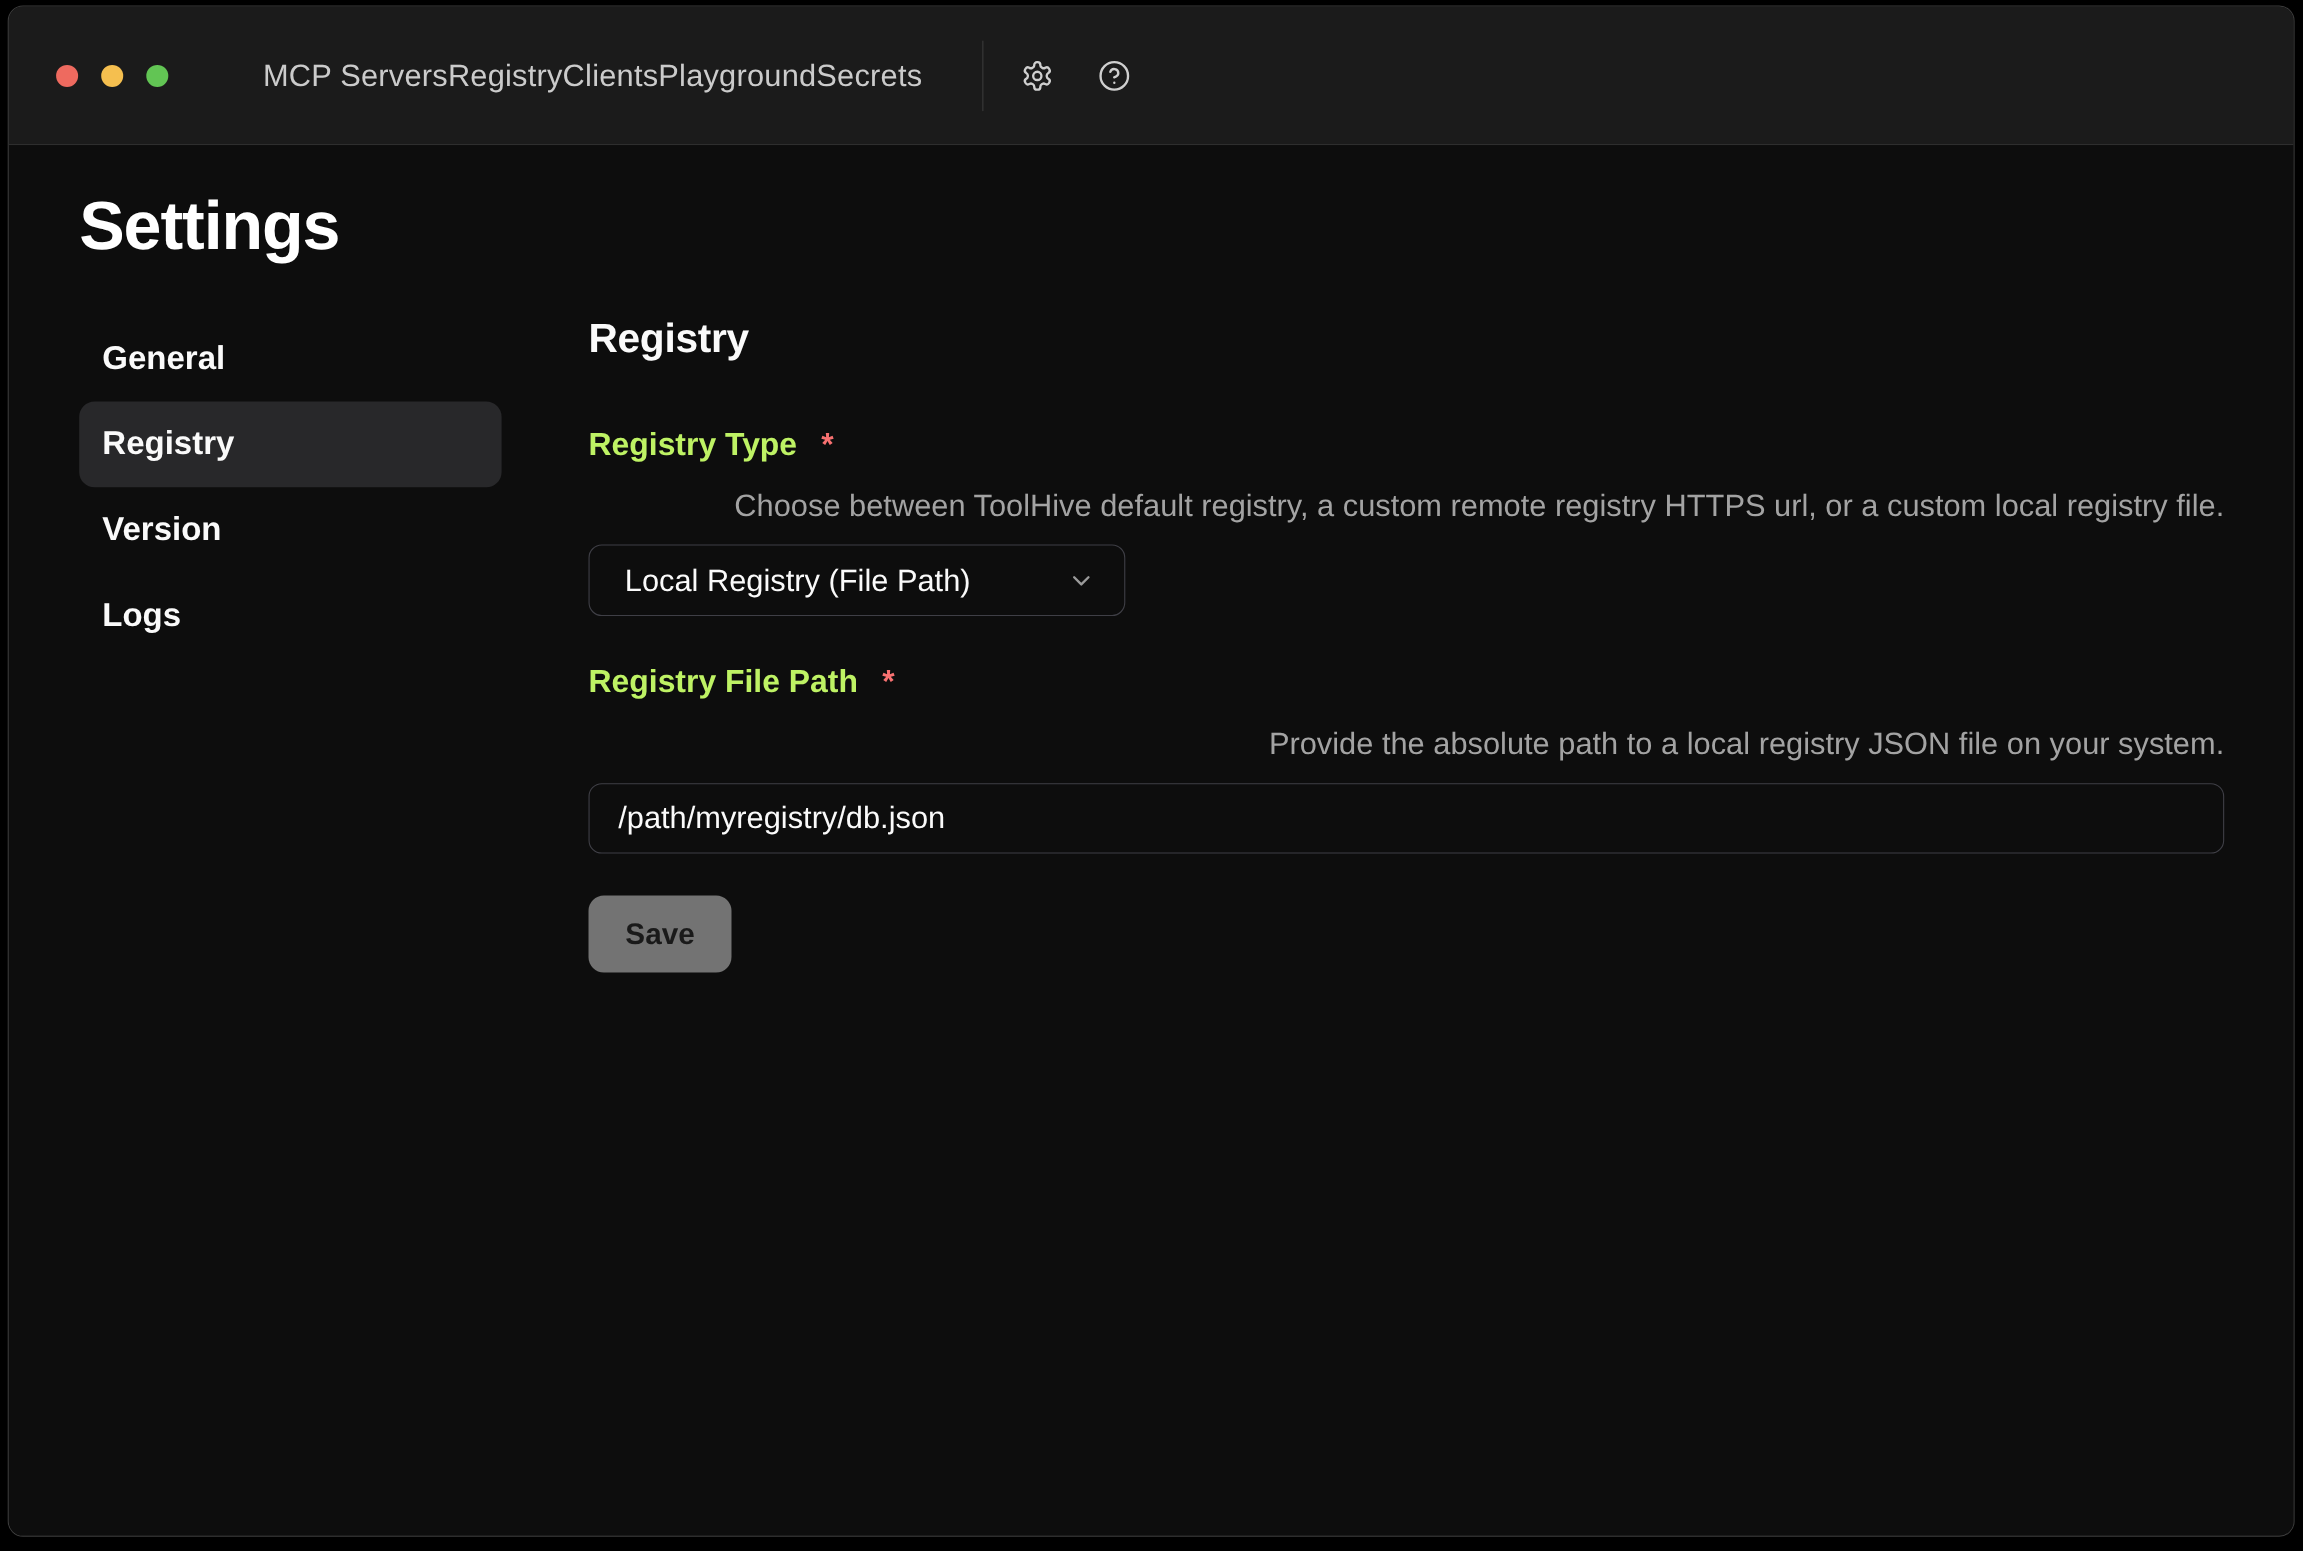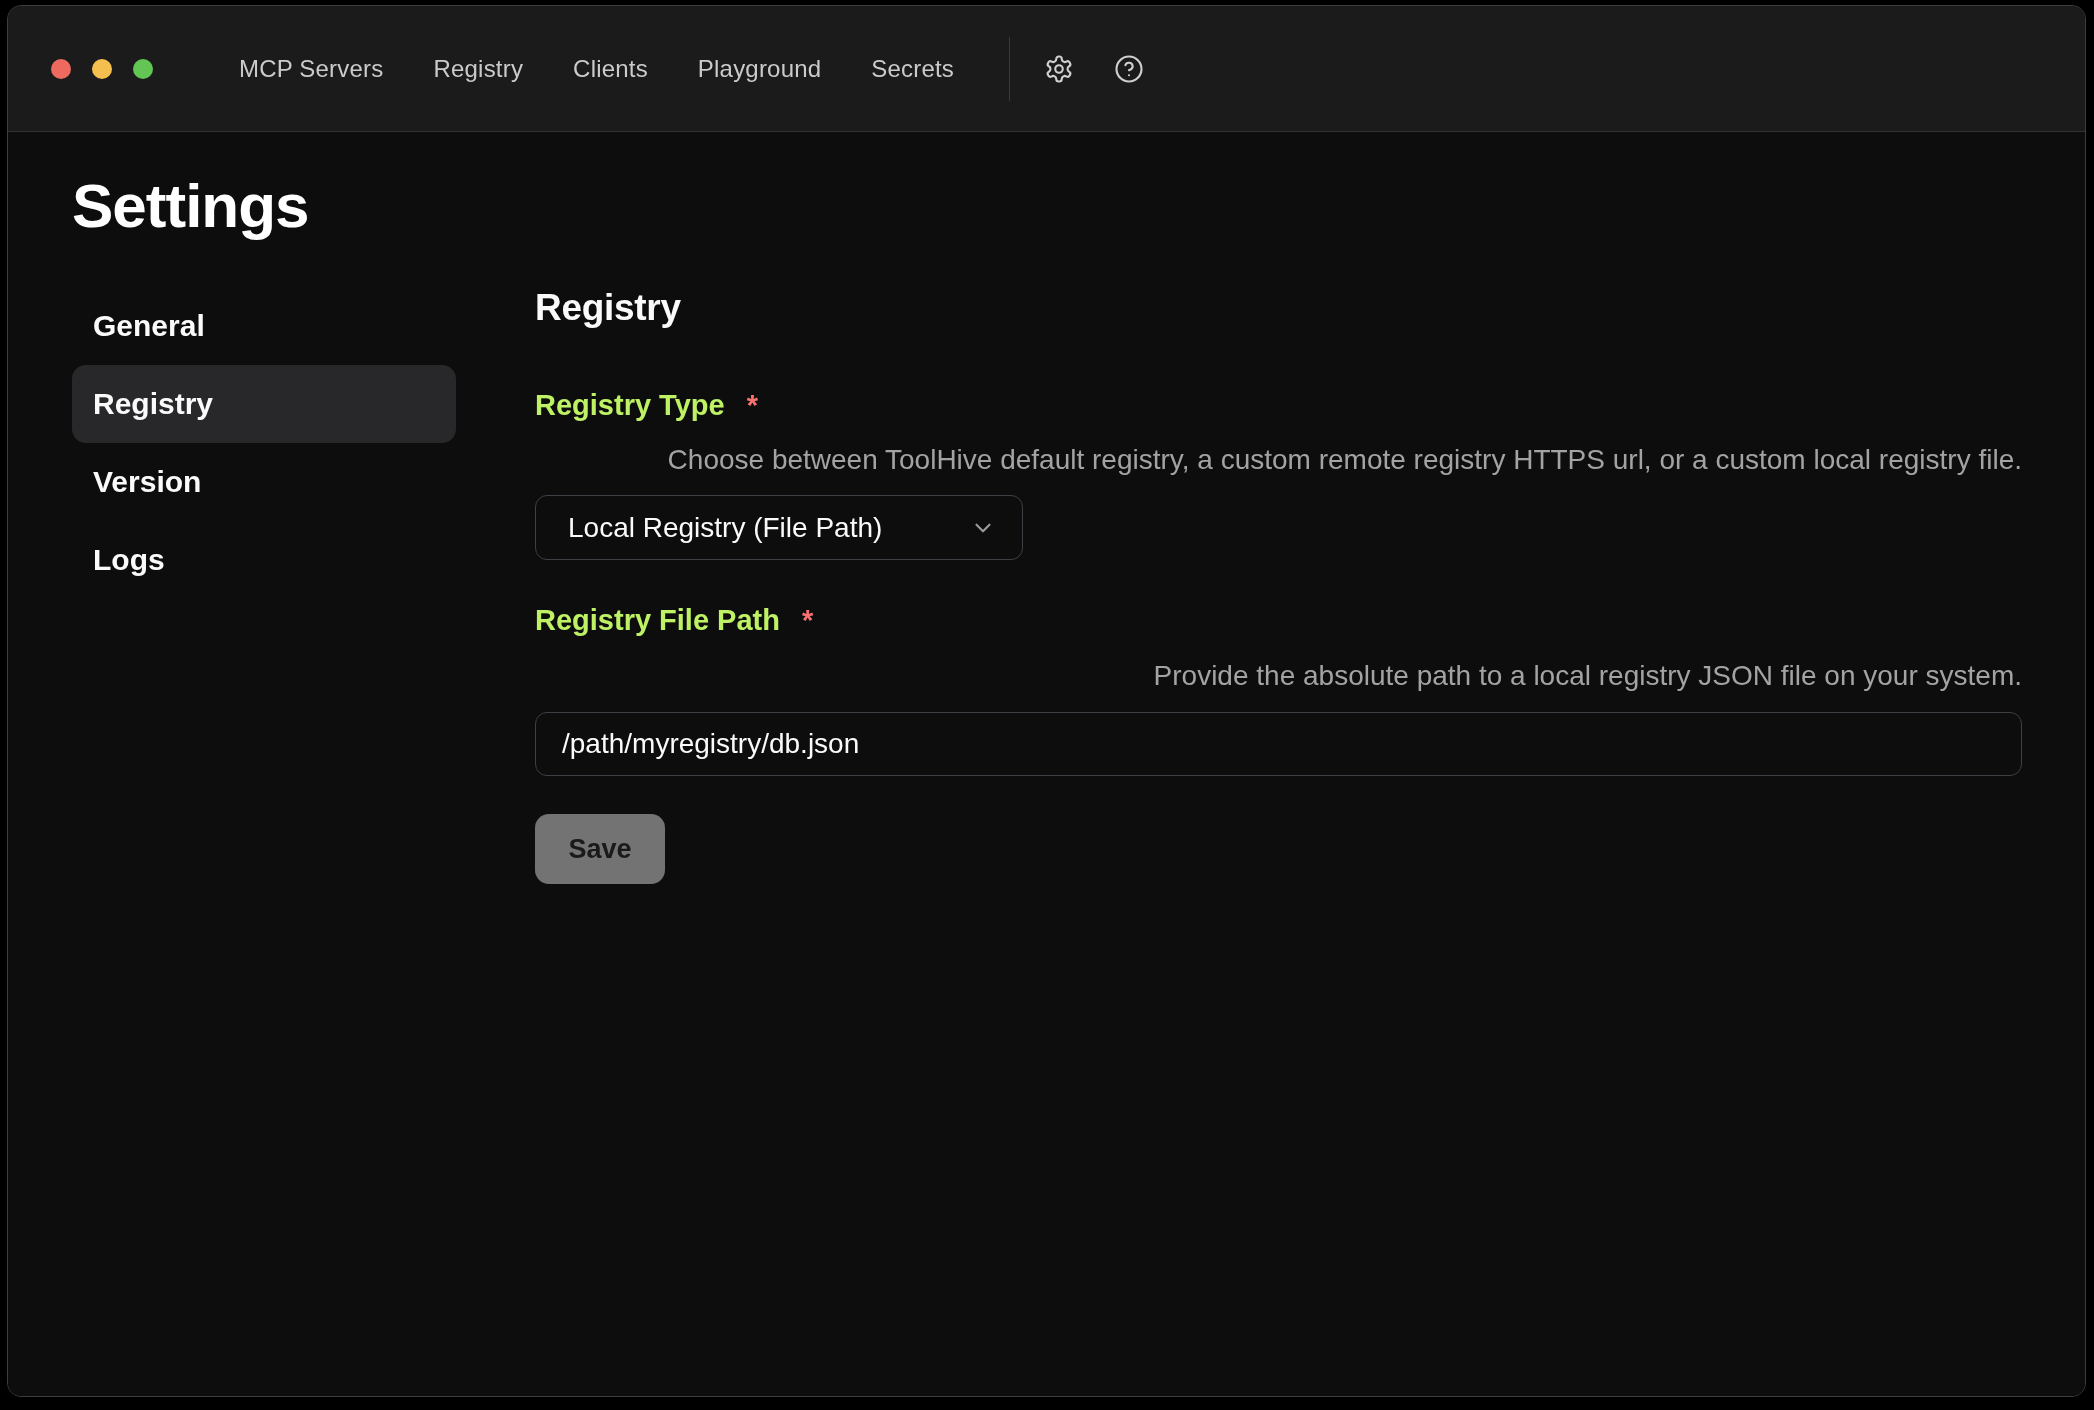--- a/index.html
+++ b/index.html
@@ -35,23 +35,22 @@
     display: flex;
     align-items: center;
     gap: 21px;
     padding-left: 43px;
   }
   .light { width: 20px; height: 20px; border-radius: 50%; }
 
   .nav {
     display: flex;
     align-items: center;
-    gap: 50px;
     margin-left: 86px;
-    font-size: 24px;
+    font-size: 28px;
     color: #cbcbcb;
     letter-spacing: 0.2px;
     text-align: right;
   }
   .nav-item { cursor: default; white-space: nowrap; }
 
   .titlebar-divider {
     width: 1px; height: 64px;
     background: #3a3a3a;
     margin-left: 55px;

